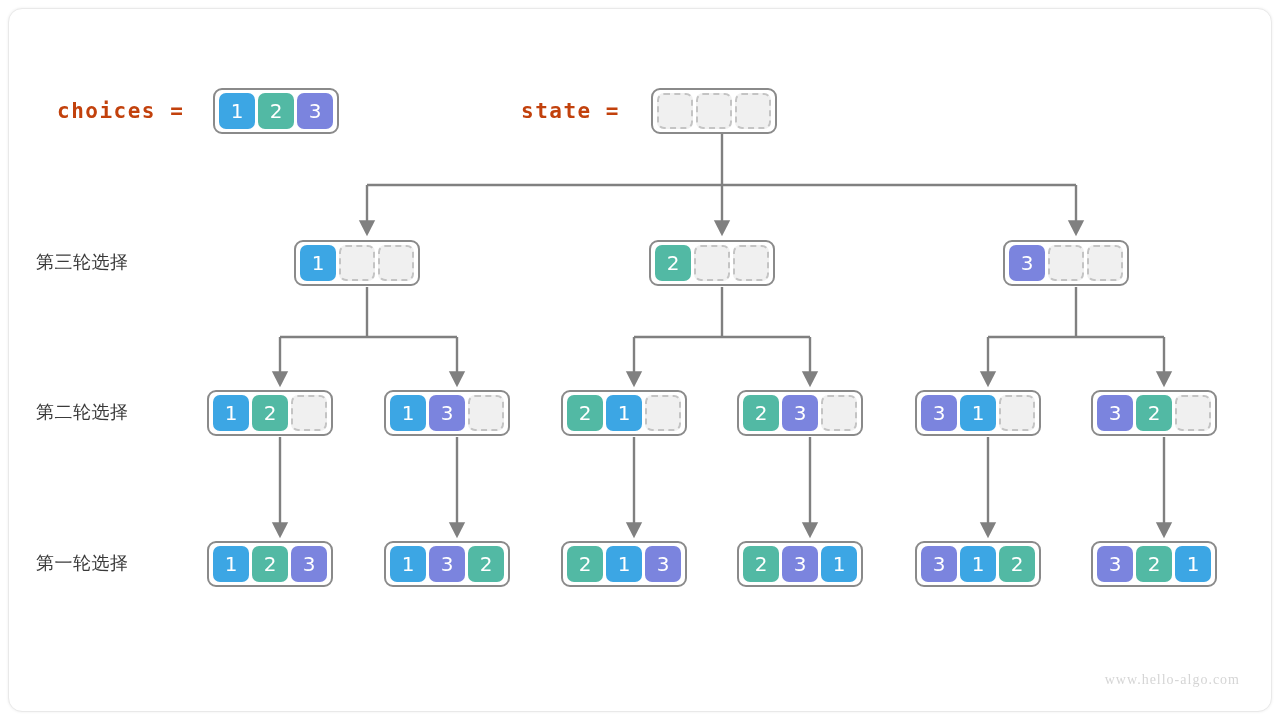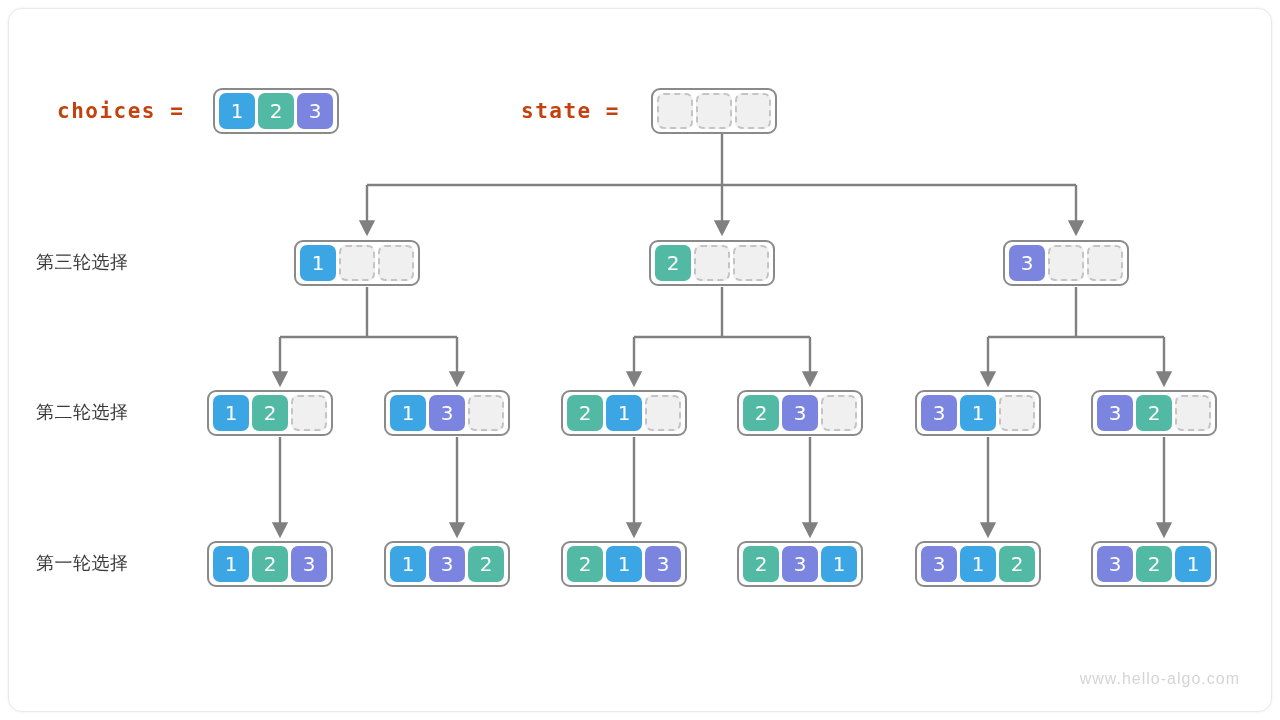--- a/index.html
+++ b/index.html
@@ -88,22 +88,22 @@
   .cell.empty {
     background: #f0f0f0;
     border: 2px dashed #c4c4c4;
     color: transparent;
   }
   
   #watermark {
     position: absolute;
     right: 40px;
     bottom: 32px;
-    font-family: Liberation Sans, sans-serif;
-    font-size: 16px;
+    font-family: Liberation Serif, serif;
+    font-size: 14px;
     color: #d5d5d5;
     letter-spacing: 1px;
     white-space: nowrap;
   }
 </style>
 </head>
 <body>
 
 <div id="canvas">
   <div id="frame"></div>

